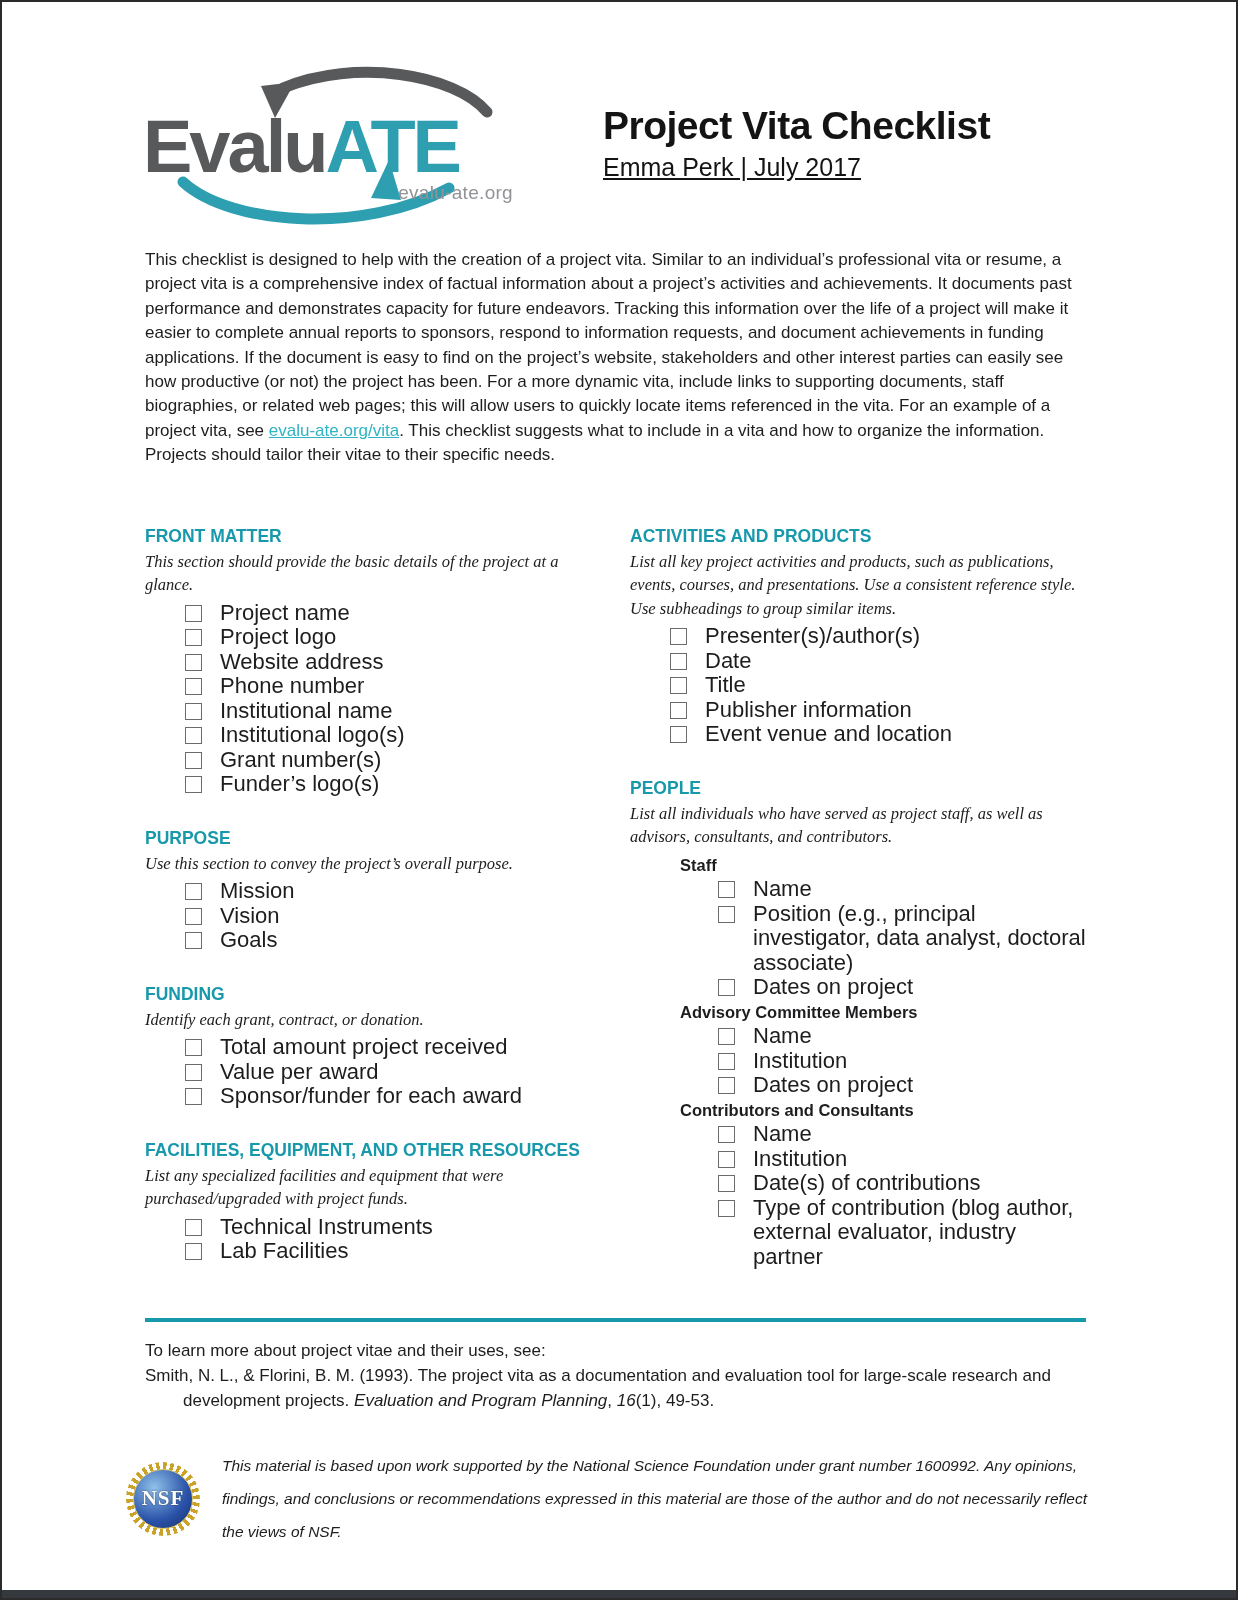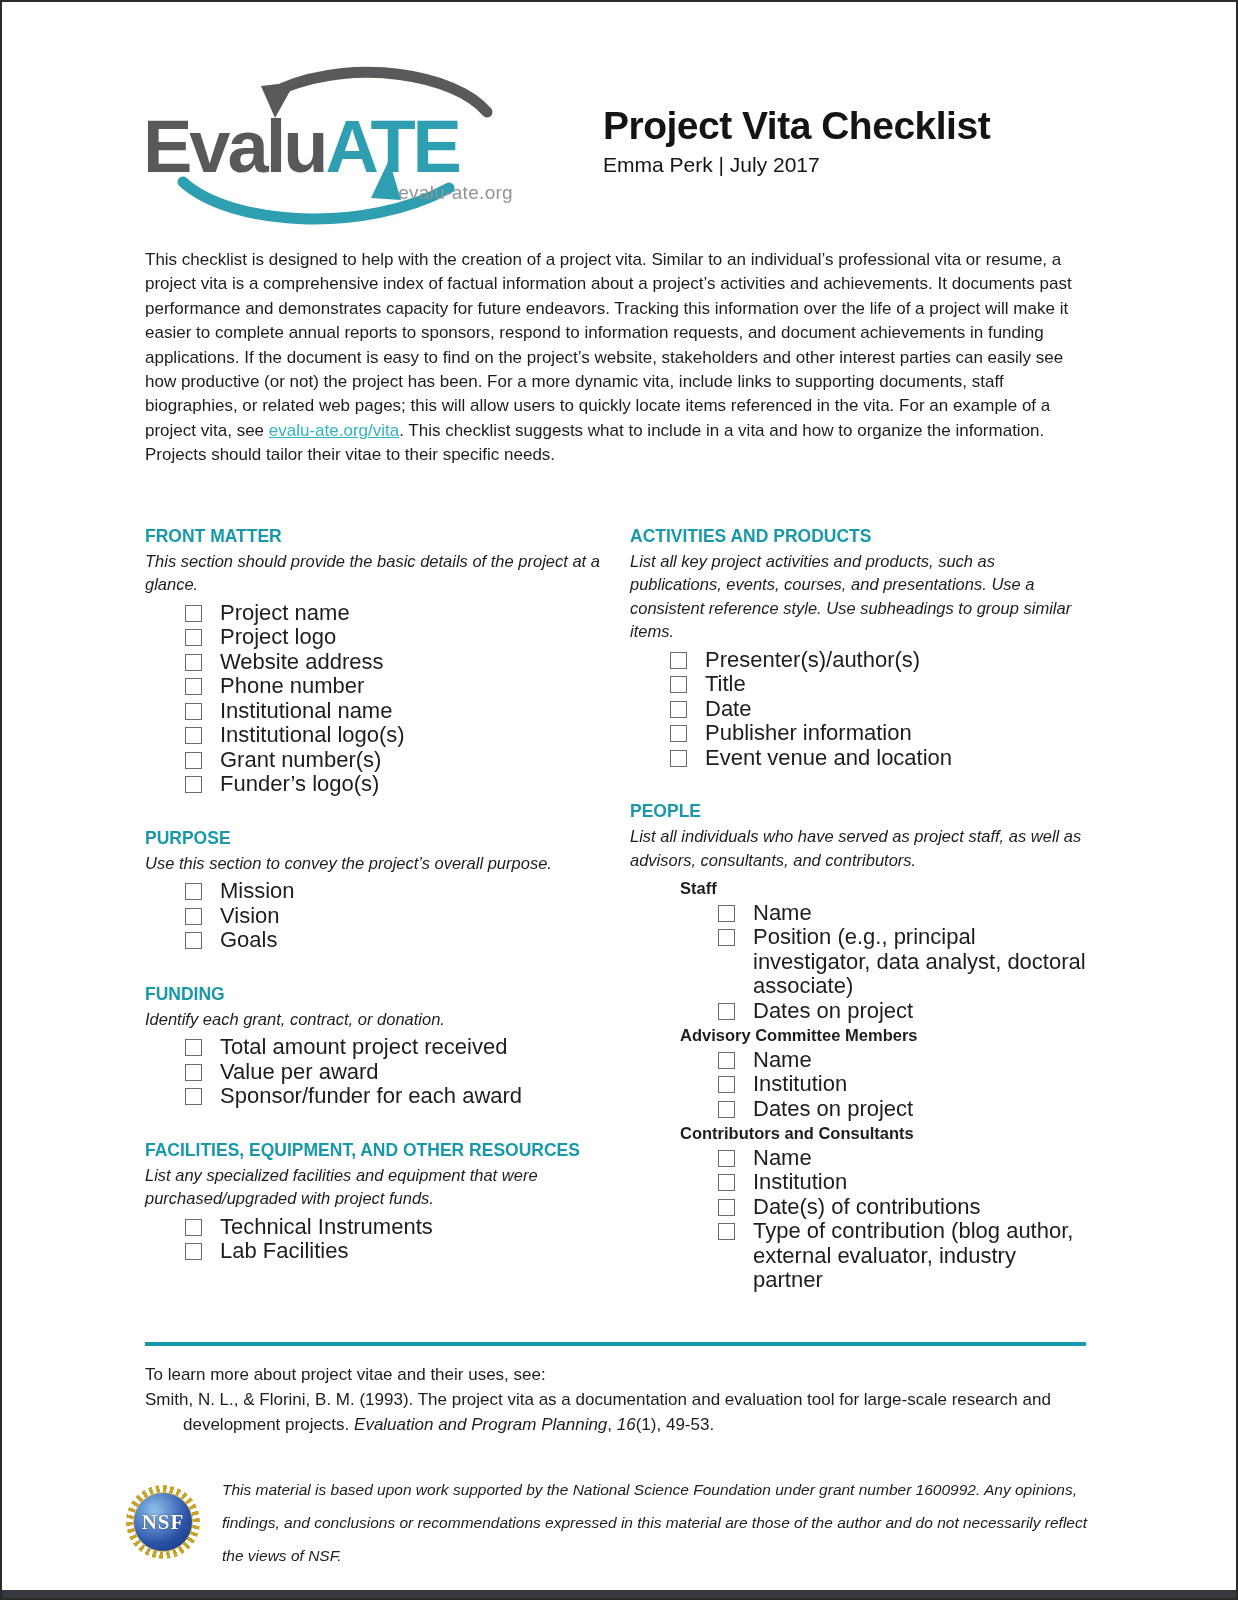--- a/index.html
+++ b/index.html
@@ -17,33 +17,33 @@
   
   .header { display:flex; align-items:flex-start; padding:70px 150px 0 133px; }
   .logo { position:relative; width:382px; height:152px; flex:none; }
   .logo-svg { position:absolute; left:0; top:-12px; }
   .logo-text { position:absolute; left:8px; top:38px; font-size:74px; font-weight:700; letter-spacing:-3px; line-height:1; white-space:nowrap; }
   .lg-gray { color:#58595b; }
   .lg-teal { color:#2e9fb0; }
   .logo-site { position:absolute; right:4px; bottom:20px; font-size:19px; color:#919396; letter-spacing:0.3px;margin-top:18px; }
   .titleblock { margin-left:86px; margin-top:32px; }
   h1.title { margin:0; font-size:39px; font-weight:700; color:#141414; letter-spacing:-0.5px; }
-  .byline { font-size:21px; margin-top:5px; color:#141414; }
+  .byline { font-size:25px; margin-top:5px; color:#141414;text-decoration:underline; }
 
   
   .intro { margin:24px 150px 0 143px; font-size:17px; line-height:24.4px; color:#1d1d1f; }
   .link { color:#2fb4c4; text-decoration:underline; cursor:pointer; }
 
   
   .columns { display:flex; margin:42px 150px 0 143px; min-height:766px; align-items:flex-start; }
   .col-left  { width:460px; flex:none; }
   .col-right { width:460px; flex:none; margin-left:25px; }
   .section { margin-bottom:31px; }
   .section h2 { margin:16px 0 3px 0; font-size:17.5px; font-weight:700; color:#1799ab; white-space:nowrap; }
-  .section .desc { font-style:italic; font-size:16.5px; line-height:23.5px; margin:0 0 4px 0; }
+  .section .desc { font-style:italic; font-size:16.5px; line-height:23.5px; margin:0 0 4px 0;font-family:Liberation Serif, serif; }
   ul.checklist { list-style:none; margin:0; padding:0 0 0 40px; }
   .group ul.checklist { padding-left:88px; }
   .check-item { display:flex; align-items:flex-start; }
   .checkbox { flex:none; width:15px; height:15px; border:1px solid #6b6b6b; background:#fff; margin:4px 18px 0 0; }
   .check-label { font-size:22px; line-height:24.5px; }
   .group-title { font-weight:700; font-size:16.5px; line-height:24.5px; margin-left:50px; }
 
   
   .divider { height:4px; background:#1799ab; margin:18px 150px 0 143px; }
   .footer-text { margin:16px 150px 0 143px; font-size:17px; line-height:25px; }
@@ -188,25 +188,25 @@
       <div class="section">
         <h2>ACTIVITIES AND PRODUCTS</h2>
         <p class="desc">List all key project activities and products, such as publications, events, courses, and presentations. Use a consistent reference style. Use subheadings to group similar items.</p>
         <ul class="checklist">
           <li class="check-item">
               <span class="checkbox"></span>
               <span class="check-label">Presenter(s)/author(s)</span>
             </li>
           <li class="check-item">
               <span class="checkbox"></span>
+              <span class="check-label">Date</span>
+            </li>
+          <li class="check-item">
+              <span class="checkbox"></span>
               <span class="check-label">Title</span>
-            </li>
-          <li class="check-item">
-              <span class="checkbox"></span>
-              <span class="check-label">Date</span>
             </li>
           <li class="check-item">
               <span class="checkbox"></span>
               <span class="check-label">Publisher information</span>
             </li>
           <li class="check-item">
               <span class="checkbox"></span>
               <span class="check-label">Event venue and location</span>
             </li>
         </ul>

